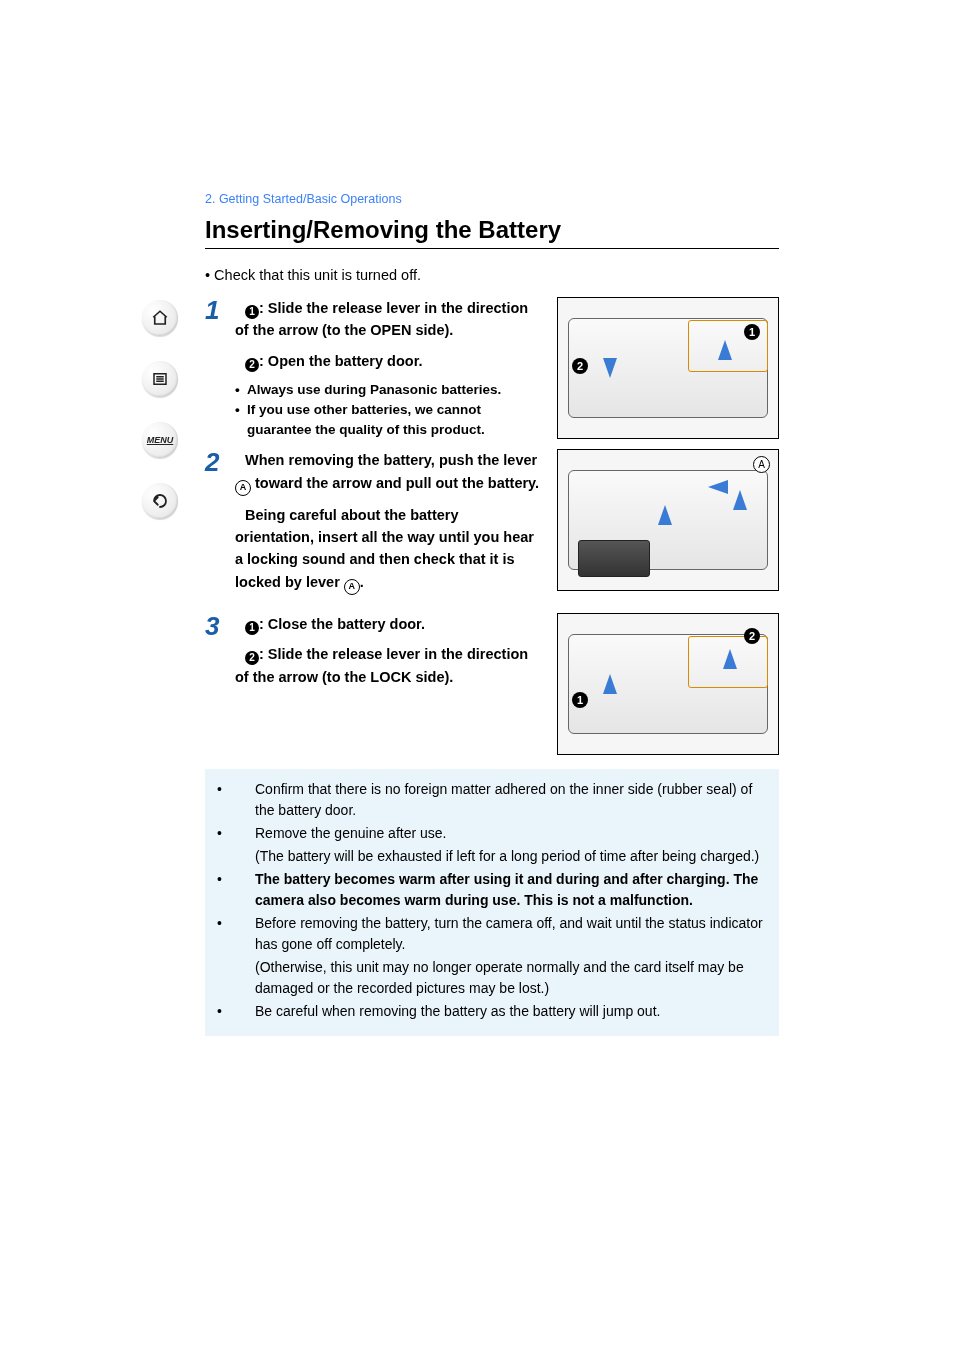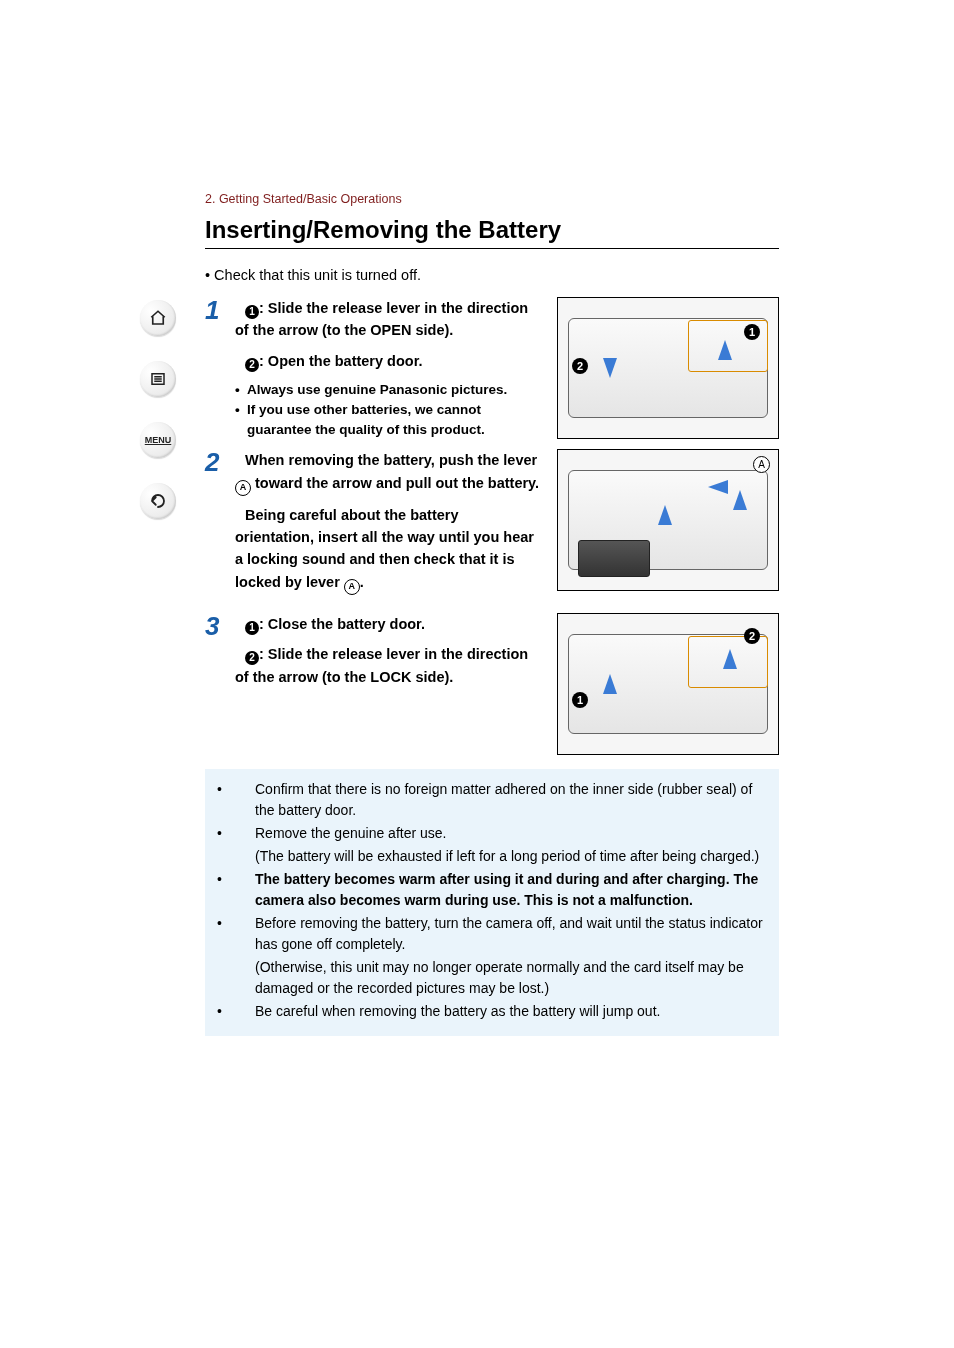--- a/index.html
+++ b/index.html
@@ -20,20 +20,22 @@
     padding: 0;
   }
   .sidebar {
     position: absolute;
     left: 140px;
     top: 300px;
     width: 40px;
     display: flex;
     flex-direction: column;
     gap: 25px;
+    align-items: center;
+    font-style: italic;
   }
   .side-btn {
     width: 36px;
     height: 36px;
     border-radius: 50%;
     background: radial-gradient(circle at 30% 30%, #ffffff, #e3e3e3);
     box-shadow: inset -1px -1px 2px rgba(0,0,0,0.15), 0 1px 1px rgba(0,0,0,0.15);
     display: flex;
     align-items: center;
     justify-content: center;
@@ -44,21 +46,21 @@
   }
   .side-btn svg { width: 18px; height: 18px; }
   .content {
     position: absolute;
     left: 205px;
     top: 192px;
     right: 175px;
   }
   .crumb {
     font-size: 12.5px;
-    color: #7f1d1d;
+    color: #3b82f6;
     margin-bottom: 10px;
   }
   h1.title {
     font-size: 24px;
     font-weight: bold;
     margin: 8px 0 18px 0;
     padding-bottom: 4px;
     border-bottom: 1px solid #000;
   }
   .pre-note {
@@ -230,21 +232,21 @@
     <div class="pre-note">• Check that this unit is turned off.</div>
 
     <div class="step-block">
       <div class="step-num">1</div>
       <div class="step-body">
         <div class="para"><b><span class="inline-num">1</span><span>: Slide the release lever in the direction of the arrow (to the OPEN side).</span></b></div>
         <div class="para"><b><span class="inline-num">2</span><span>: Open the battery door.</span></b></div>
         <div class="bullet-sub">
           <div class="row">
               <span class="bchar">•</span>
-              <span>Always use genuine Panasonic pictures.</span>
+              <span>Always use during Panasonic batteries.</span>
             </div>
           <div class="row">
               <span class="bchar">•</span>
               <span>If you use other batteries, we cannot guarantee the quality of this product.</span>
             </div>
         </div>
       </div>
       <div class="fig">
         <div class="cam"></div>
         <div class="hatch" style="left:130px; top:22px; width:78px; height:50px;"></div>

